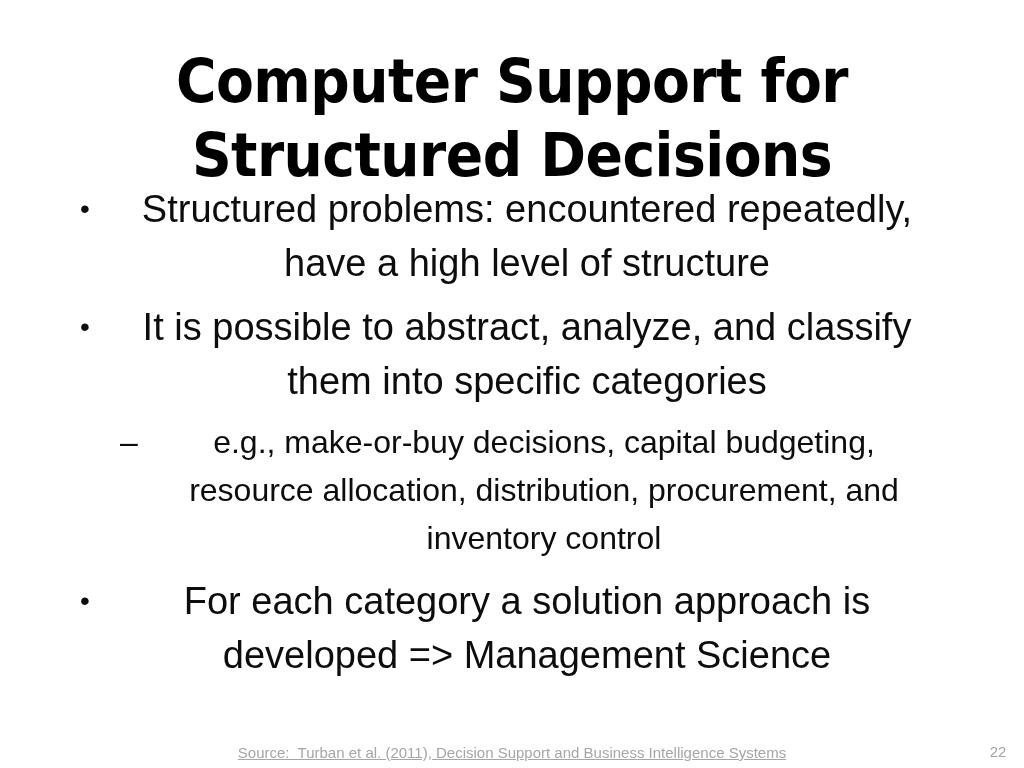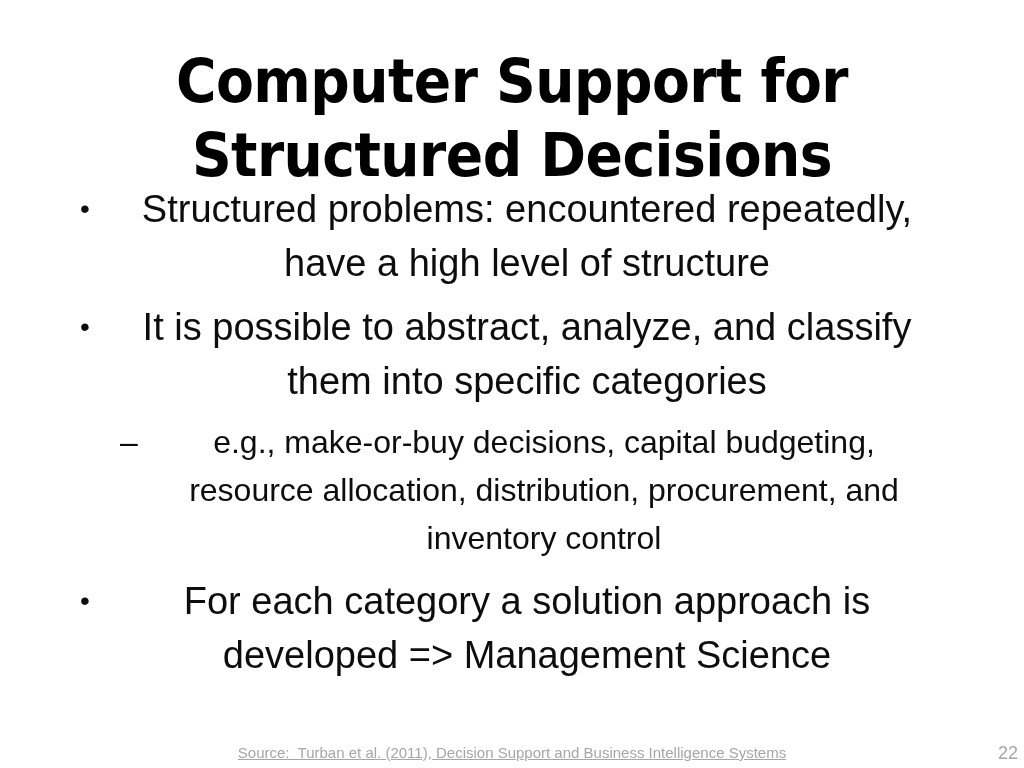--- a/index.html
+++ b/index.html
@@ -113,22 +113,22 @@
     color: #a6a6a6;
     letter-spacing: 0px;
     white-space: pre;
     text-decoration: underline;
   }
   .footer-pagenum {
     position: absolute;
     top: 743px;
     left: 978px;
     width: 40px;
-    text-align: right;
-    font-size: 18px;
+    text-align: center;
+    font-size: 15px;
     color: #a6a6a6;
   }
 </style>
 </head>
 <body>
 
 <div class="slide">
 
   <div class="title-block">
     <div class="title-text">Computer Support for Structured Decisions</div>

